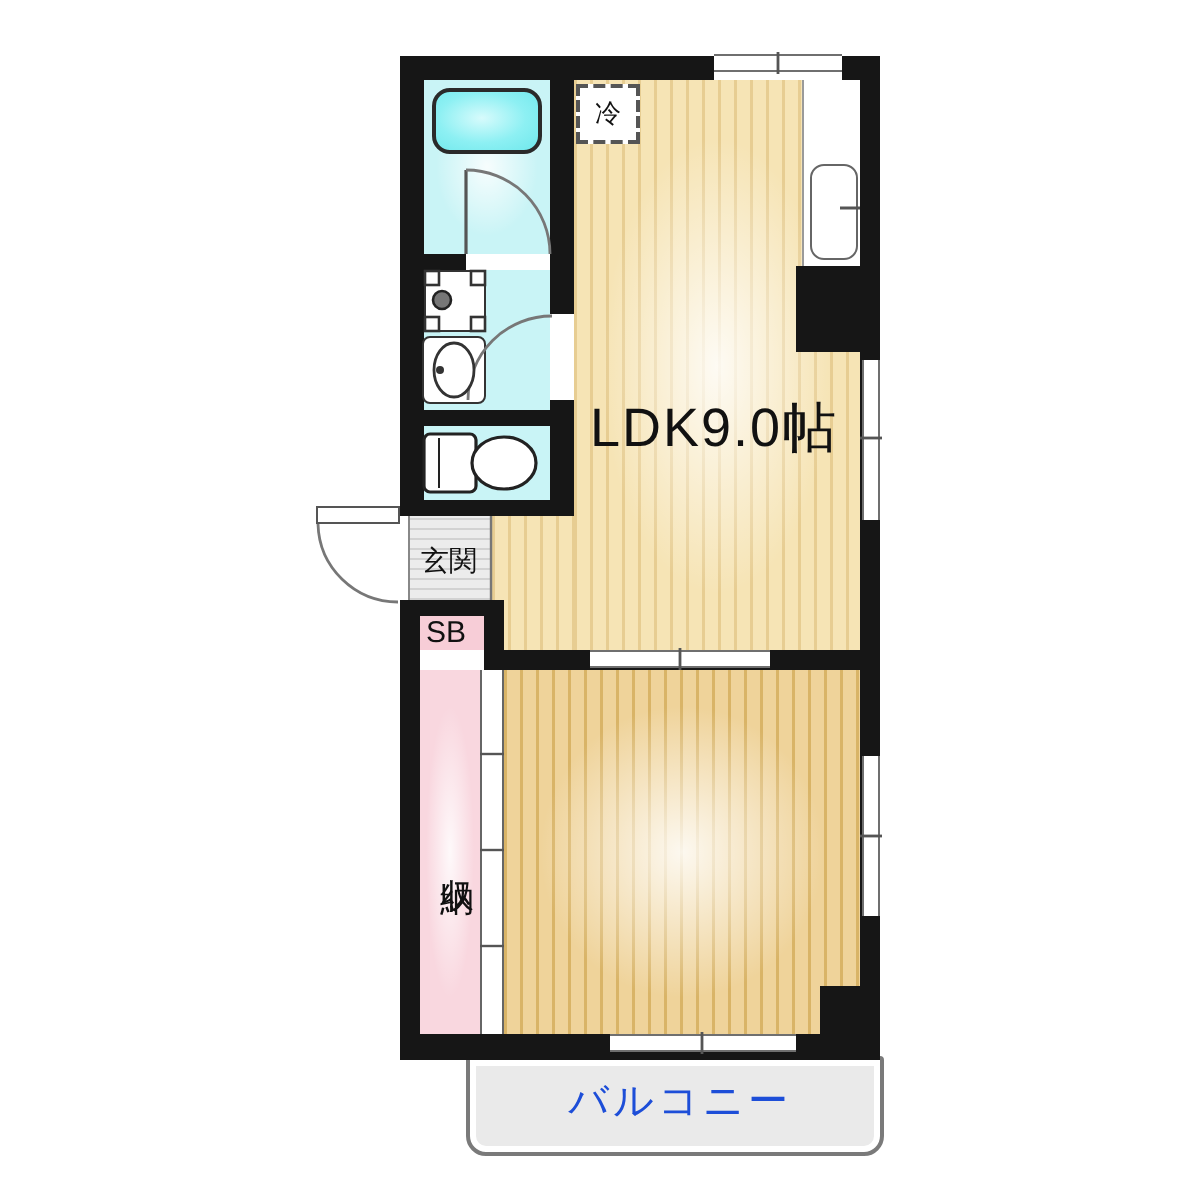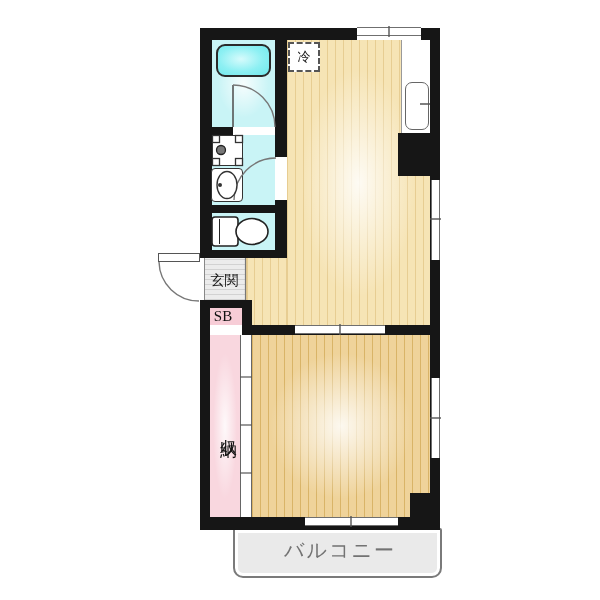--- a/index.html
+++ b/index.html
@@ -25,22 +25,22 @@
        background:radial-gradient(ellipse at 45% 45%,#d7fbfc 0%,#8df0f3 55%,#6fe8ec 100%);box-sizing:border-box;}
   .box-outline{position:absolute;background:#fff;border:1.6px solid #333;box-sizing:border-box;}
   .fridge{position:absolute;background:#fff;border:2px dashed #555;box-sizing:border-box;
           display:flex;align-items:center;justify-content:center;font-size:13px;}
   .door-leaf{position:absolute;background:#fff;border:1.5px solid #555;box-sizing:border-box;}
   .balcony{position:absolute;background:#eaeaea;border:2px solid #7a7a7a;border-radius:2px 2px 10px 10px;
            box-shadow:inset 0 0 0 3px #ffffff;box-sizing:border-box;}
   
   .lbl{position:absolute;text-align:center;white-space:nowrap;}
   .room-lbl{font-size:27px;font-weight:500;letter-spacing:1px;}
-  .small-lbl{font-size:14px;font-weight:500;font-family:Liberation Serif, serif;}
-  .balcony-lbl{font-size:20px;font-weight:500;letter-spacing:2px;color:#737373;}
+  .small-lbl{font-size:14px;font-weight:500;}
+  .balcony-lbl{font-size:20px;font-weight:500;letter-spacing:2px;color:#1d4ed8;}
   .vert-lbl{position:absolute;writing-mode:vertical-rl;text-orientation:upright;font-size:17px;font-weight:500;
             text-align:center;letter-spacing:2px;}
   svg{position:absolute;left:0;top:0;pointer-events:none;}
 </style>
 </head>
 <body>
 
 <div id="stage">
 
   <div class="ldk-floor" style="left:287px;top:40px;width:143px;height:286px;">
@@ -134,18 +134,19 @@
 
     <g stroke="#555" stroke-width="1.2">
       <path d="M 240 377 H 252"></path>
         <path d="M 240 425 H 252"></path>
         <path d="M 240 473 H 252"></path>
     </g>
 
     <path d="M 245.5 258 V 300" stroke="#777" stroke-width="1.2"></path>
   </svg>
 
+  <div class="lbl room-lbl" style="left:262px;top:196px;width:190px;">LDK9.0帖</div>
   <div class="vert-lbl" style="left:210px;top:393px;width:30px;height:70px;">収納</div>
   <div class="lbl small-lbl" style="left:203px;top:272px;width:43px;">玄関</div>
   <div class="lbl small-lbl" style="left:203px;top:308px;width:40px;font-size:15px;">SB</div>
   <div class="lbl balcony-lbl" style="left:240px;top:537px;width:200px;">バルコニー</div>
 
 </div>
 
 </body></html>

